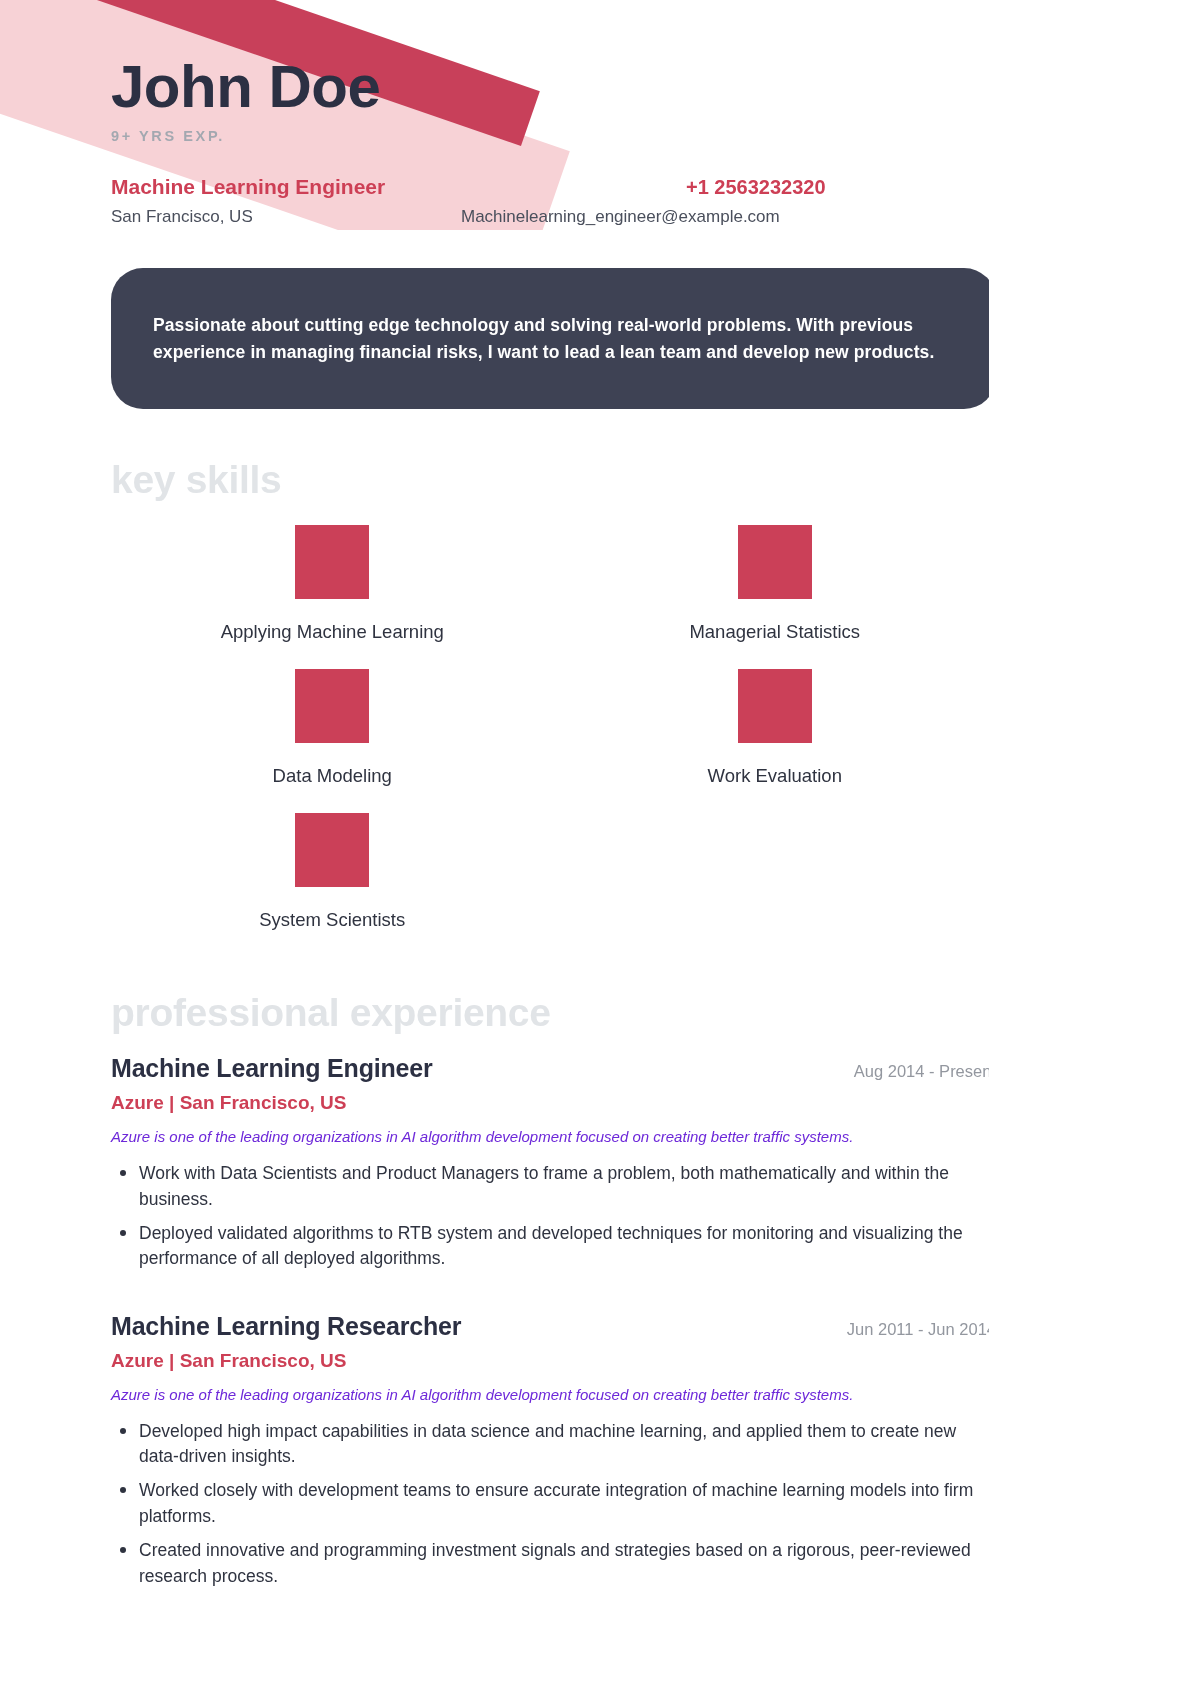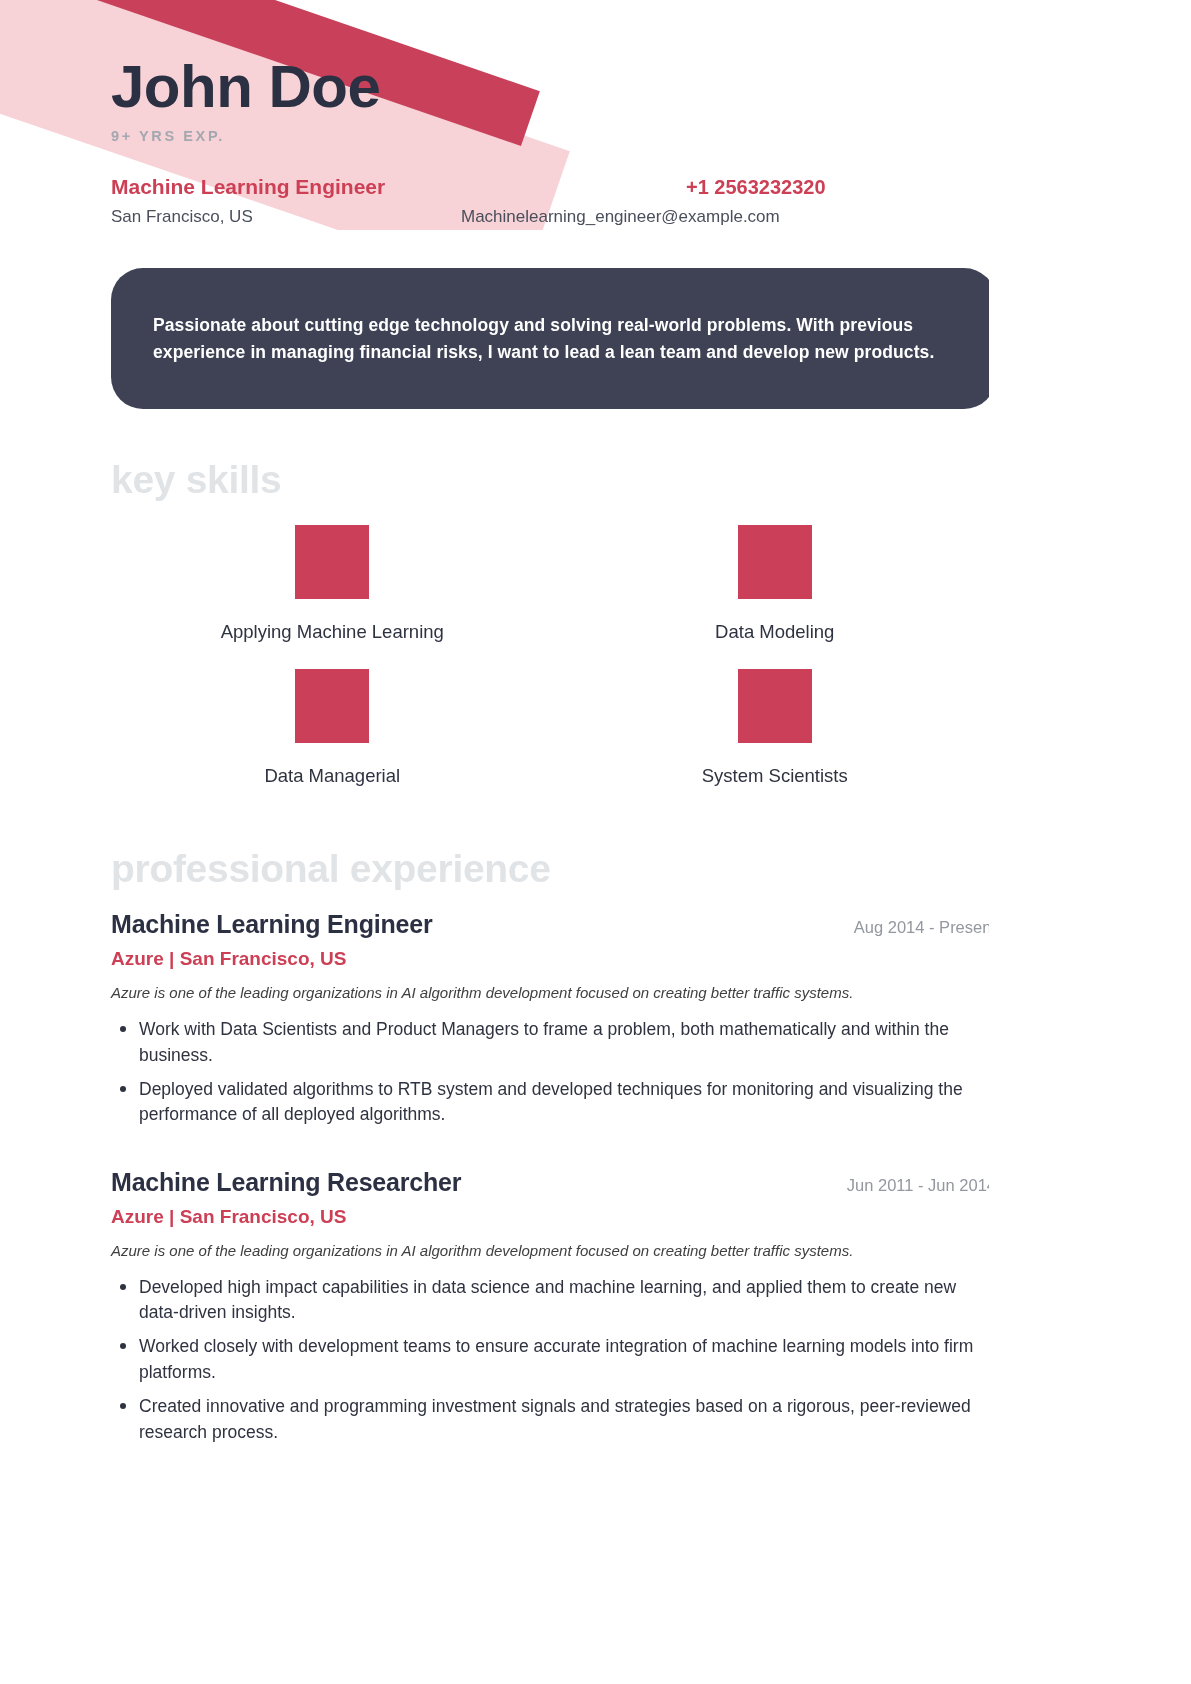--- a/index.html
+++ b/index.html
@@ -181,21 +181,21 @@
   .job-company {
     margin-top: 9px;
     font-size: 19px;
     font-weight: bold;
     color: #cd3f55;
   }
   .job-desc {
     margin-top: 12px;
     font-size: 15px;
     font-style: italic;
-    color: #404040;
+    color: #6d28d9;
     line-height: 1.4;
   }
   .bullets {
     margin: 14px 0 0 0;
     padding: 0;
     list-style: none;
   }
   .bullets li {
     position: relative;
     padding-left: 28px;
@@ -249,25 +249,29 @@
 
     <div class="section-heading skills-heading">key skills</div>
 
     <div class="skills-grid">
       <div class="skill-cell">
         <div class="skill-box"></div>
         <div class="skill-label">Applying Machine Learning</div>
       </div>
       <div class="skill-cell">
         <div class="skill-box"></div>
+        <div class="skill-label">Managerial Statistics</div>
+      </div>
+      <div class="skill-cell">
+        <div class="skill-box"></div>
         <div class="skill-label">Data Modeling</div>
       </div>
       <div class="skill-cell">
         <div class="skill-box"></div>
-        <div class="skill-label">Data Managerial</div>
+        <div class="skill-label">Work Evaluation</div>
       </div>
       <div class="skill-cell">
         <div class="skill-box"></div>
         <div class="skill-label">System Scientists</div>
       </div>
     </div>
 
     <div class="section-heading exp-heading">professional experience</div>
 
     <div class="job">

